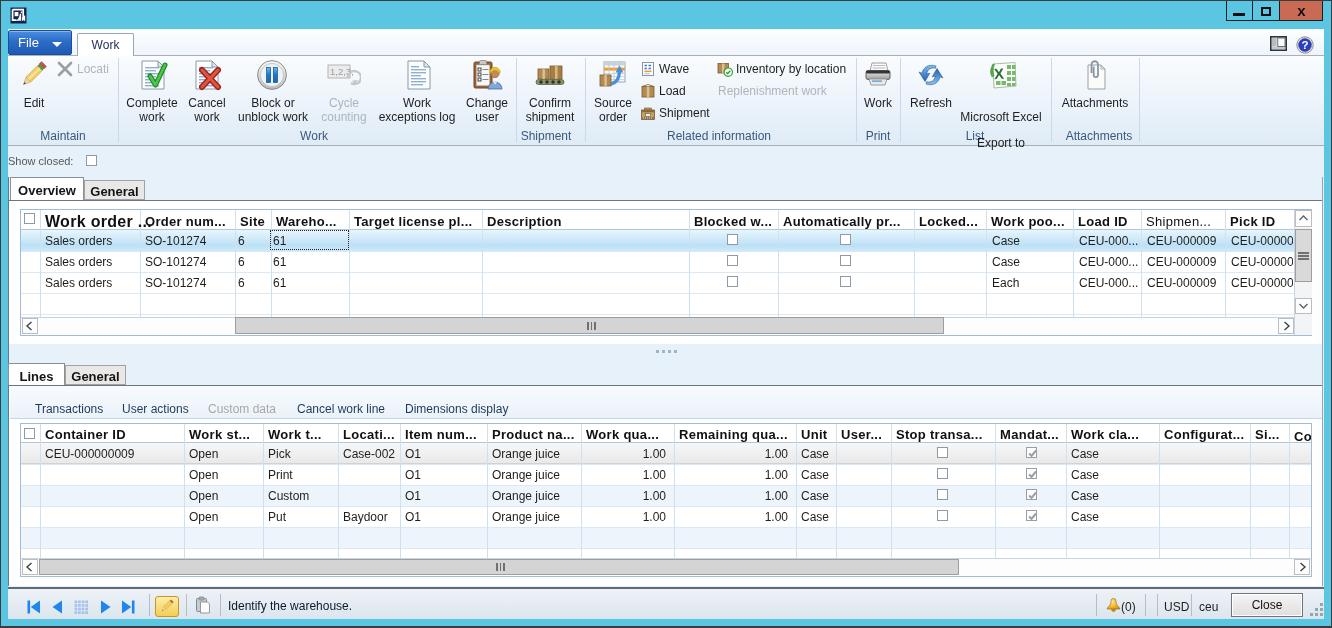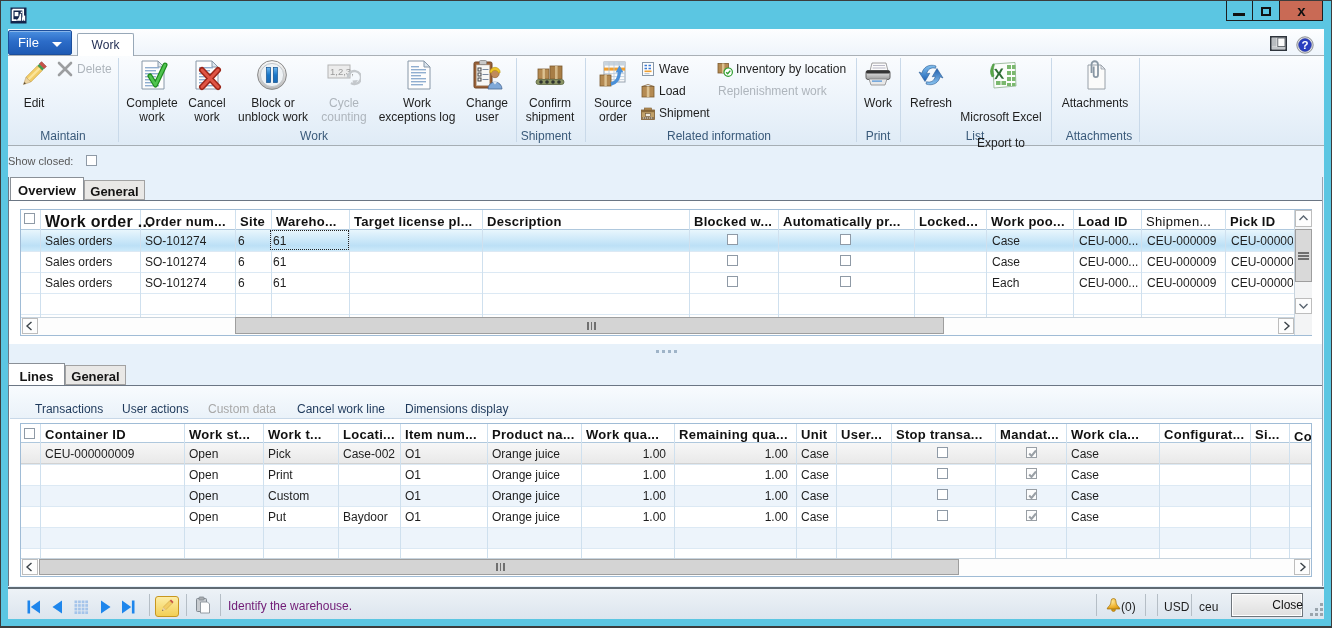--- a/index.html
+++ b/index.html
@@ -77,21 +77,21 @@
 <polygon points="14.9,27 17.1,27 16,29.5" fill="#5a4a32"></polygon>
         </g>
       </svg>
     </div>
 <div style="left:-66px;top:96px;width:200px;text-align:center;font-size:12px;color:#1e1e1e;white-space:nowrap;">Edit</div>
 <div style="left:56px;top:60px;">
       <svg width="18" height="18" viewBox="0 0 18 18">
         <path d="M3 3 C6 6 12 12 15 15 M15 3 C12 6 6 12 3 15" stroke="#9c9ea0" stroke-width="2.6" fill="none" stroke-linecap="round"></path>
       </svg>
     </div>
-<div style="left:77px;top:62px;font-size:12px;color:#aeb5bc;white-space:nowrap;">Delete</div>
+<div style="left:77px;top:62px;font-size:12px;color:#aeb5bc;white-space:nowrap;">Locati</div>
 <div style="left:137px;top:59px;">
       <svg width="32" height="32" viewBox="0 0 32 32">
         <polygon points="5,2 21,2 27,8 27,30 5,30" fill="#fdfdfd" stroke="#8898a8" stroke-width="1"></polygon>
         <polygon points="21,2 21,8 27,8" fill="#dce6ee" stroke="#8898a8" stroke-width="1"></polygon>
         <rect x="8" y="8" width="14" height="1.4" fill="#90aed0"></rect>
         <rect x="8" y="11" width="11" height="1.4" fill="#90aed0"></rect>
         <rect x="8" y="14" width="14" height="1.4" fill="#90aed0"></rect>
         <rect x="8" y="17" width="11" height="1.4" fill="#90aed0"></rect>
         <rect x="8" y="20" width="14" height="1.4" fill="#90aed0"></rect>
         <rect x="8" y="23" width="11" height="1.4" fill="#90aed0"></rect>
@@ -637,21 +637,21 @@
     </div>
 <div style="left:186px;top:594px;width:1px;height:22px;background:#b5bec6;"></div>
 <div style="left:194px;top:596px;">
       <svg width="18" height="18" viewBox="0 0 18 18">
         <rect x="2.5" y="2.5" width="10" height="13" rx="1" fill="#c8ccd0" stroke="#808890" stroke-width="1"></rect>
 <rect x="5" y="1" width="5" height="3" rx="0.8" fill="#a8acb0" stroke="#808890" stroke-width="0.8"></rect>
 <polygon points="6.5,6 13.5,6 15.5,8 15.5,17 6.5,17" fill="#fdfdfd" stroke="#8a929a" stroke-width="0.9"></polygon>
       </svg>
     </div>
 <div style="left:220px;top:594px;width:1px;height:22px;background:#b5bec6;"></div>
-<div style="left:228px;top:599px;font-size:12px;color:#701a75;white-space:nowrap;">Identify the warehouse.</div>
+<div style="left:228px;top:599px;font-size:12px;color:#0f172a;white-space:nowrap;">Identify the warehouse.</div>
 <div style="left:1096px;top:594px;width:1px;height:22px;background:#b5bec6;"></div>
 <div style="left:1105px;top:597px;">
       <svg width="17" height="17" viewBox="0 0 17 17">
         <defs>
           <radialGradient id="bg2" cx="0.35" cy="0.3" r="0.9">
             <stop offset="0" stop-color="#ffe898"></stop>
             <stop offset="0.6" stop-color="#eeb02a"></stop>
             <stop offset="1" stop-color="#c8880a"></stop>
           </radialGradient>
         </defs>
@@ -659,19 +659,19 @@
 <path d="M6.5 12.5 a2 2 0 0 0 4 0 z" fill="#d89a10" stroke="#a07008" stroke-width="0.6"></path>
       </svg>
     </div>
 <div style="left:1121px;top:600px;font-size:12px;color:#1e1e1e;white-space:nowrap;">(0)</div>
 <div style="left:1145px;top:594px;width:1px;height:22px;background:#b5bec6;"></div>
 <div style="left:1157px;top:594px;width:1px;height:22px;background:#b5bec6;"></div>
 <div style="left:1164px;top:600px;font-size:12px;color:#1e1e1e;white-space:nowrap;">USD</div>
 <div style="left:1191px;top:594px;width:1px;height:22px;background:#b5bec6;"></div>
 <div style="left:1199px;top:600px;font-size:12px;color:#1e1e1e;white-space:nowrap;">ceu</div>
 <div style="left:1231px;top:593px;width:72px;height:24px;background:linear-gradient(#f4f4f4,#dfdfdf);border:1px solid #6e757c;box-shadow:inset 0 0 0 1px #fff;"></div>
-<div style="left:1231px;top:598px;width:72px;height:14px;text-align:right;font-size:12px;color:#111;">Close</div>
+<div style="left:1231px;top:598px;width:72px;height:14px;text-align:center;font-size:12px;color:#111;">Close</div>
 <div style="left:1320px;top:603px;width:2.5px;height:2.5px;background:#9aa4ac;"></div>
 <div style="left:1315px;top:608px;width:2.5px;height:2.5px;background:#9aa4ac;"></div>
 <div style="left:1320px;top:608px;width:2.5px;height:2.5px;background:#9aa4ac;"></div>
 <div style="left:1310px;top:613px;width:2.5px;height:2.5px;background:#9aa4ac;"></div>
 <div style="left:1315px;top:613px;width:2.5px;height:2.5px;background:#9aa4ac;"></div>
 <div style="left:1320px;top:613px;width:2.5px;height:2.5px;background:#9aa4ac;"></div>
 </div>
 </body></html>

